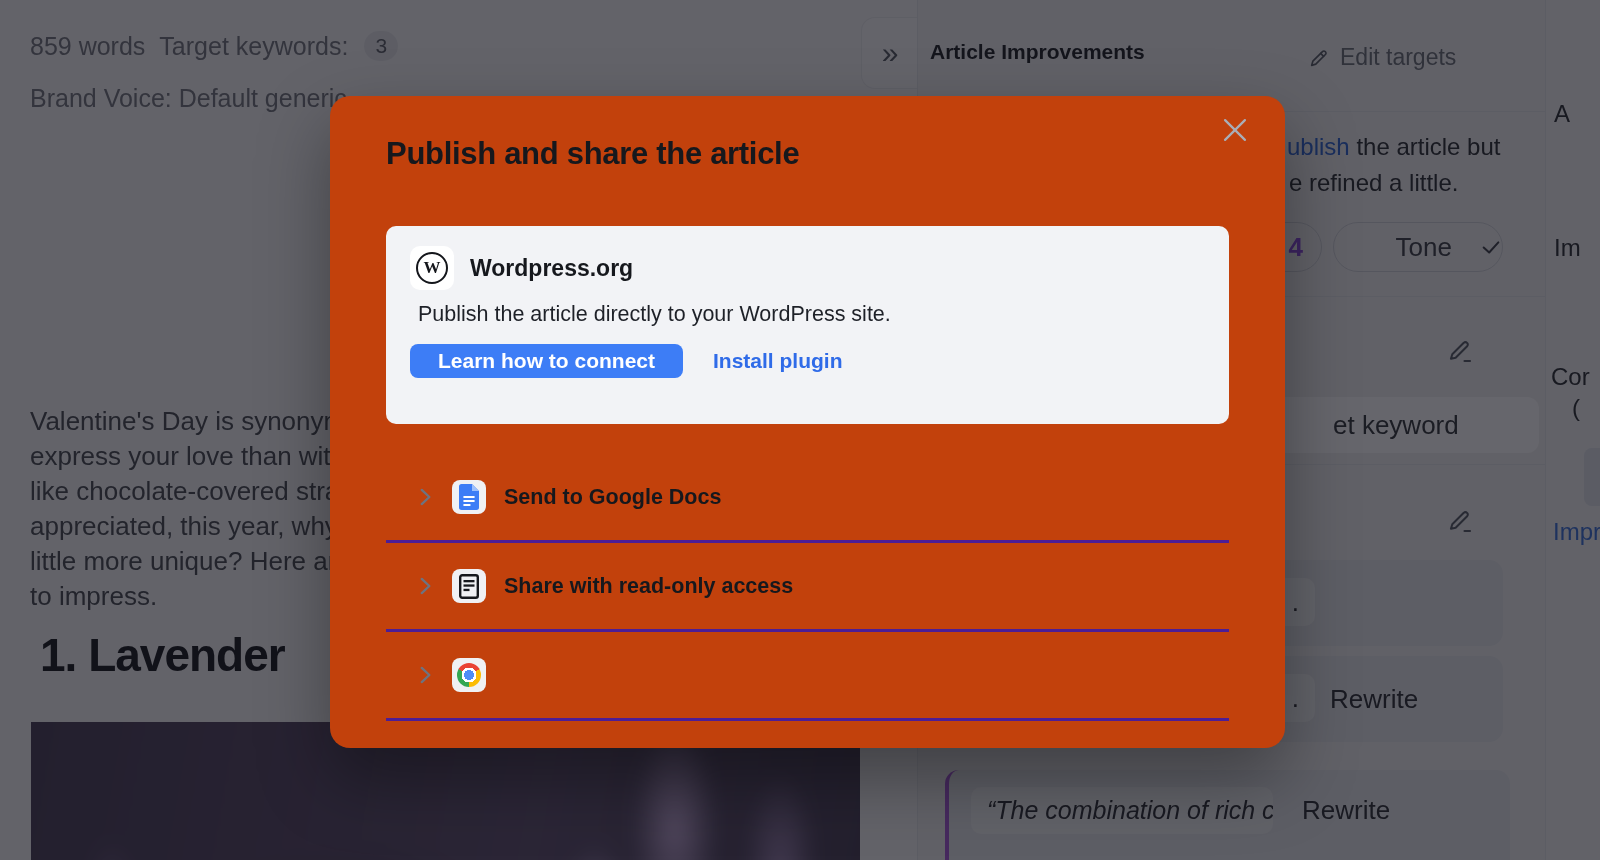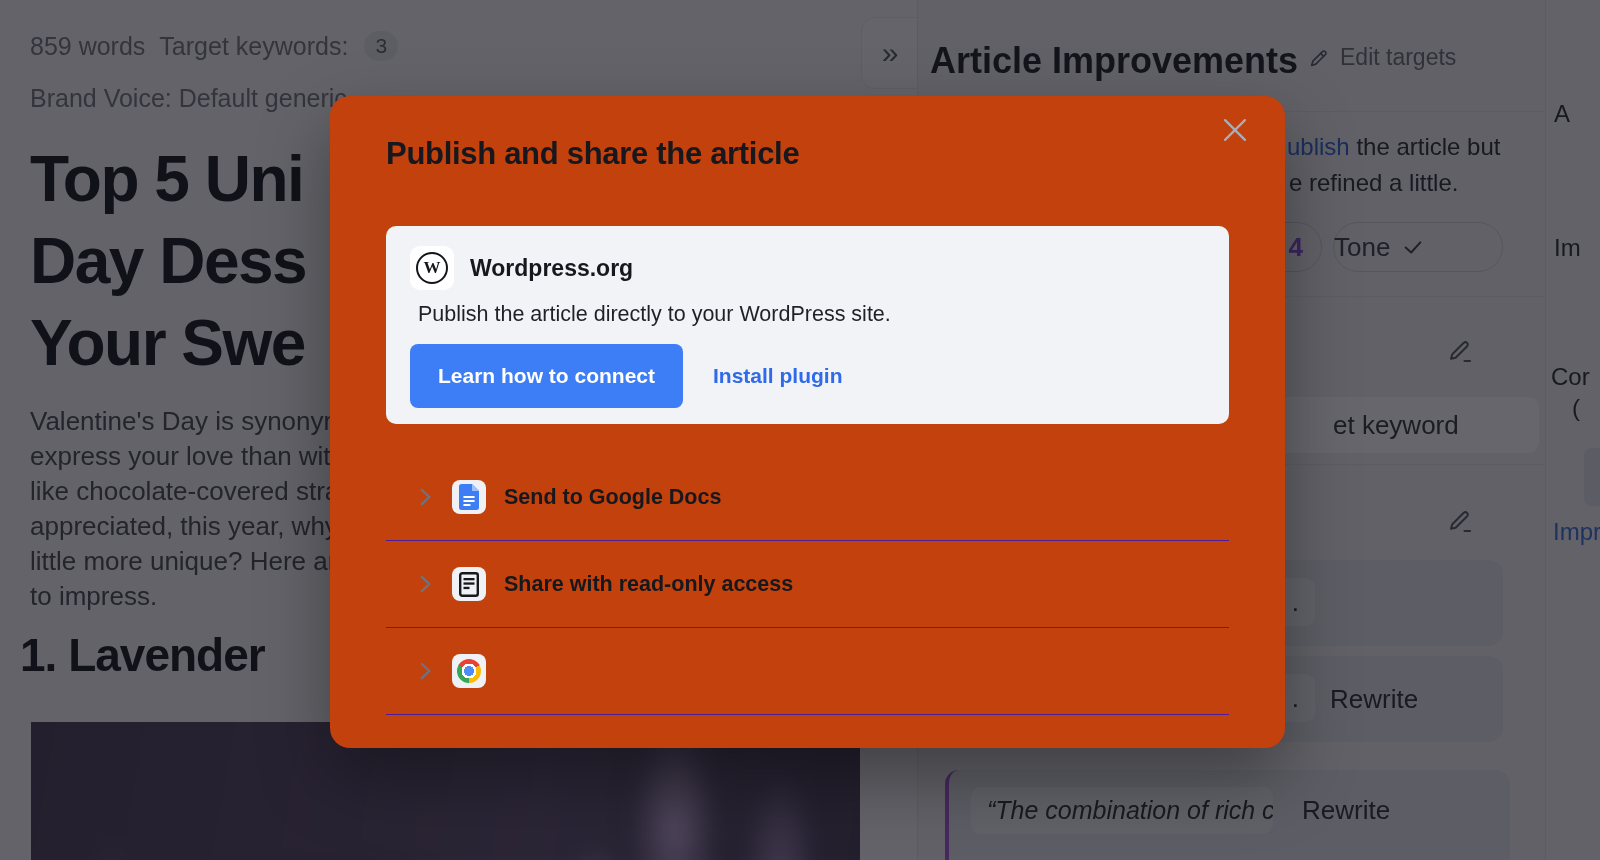--- a/index.html
+++ b/index.html
@@ -15,50 +15,50 @@
     min-width:34px;height:30px;border-radius:15px;background:#e4e5ea;
     font-size:21px;color:#5d616a;margin-left:2px;}
   .collapse-tab{left:861px;top:17px;width:57px;height:72px;background:#f7f7fa;
     border:1px solid #e7e8ec;border-right:none;border-radius:14px 0 0 14px;
     display:flex;align-items:center;justify-content:center;
     font-size:30px;color:#565b64;box-sizing:border-box;}
   .brand-voice{left:30px;top:84px;font-size:25px;color:#73767f;white-space:nowrap;}
   .article-title{left:30px;top:138px;font-size:64px;line-height:82px;font-weight:700;
     letter-spacing:-1.5px;color:#17191f;white-space:nowrap;}
   .article-par{left:30px;top:404px;font-size:26px;line-height:35px;color:#474b53;white-space:nowrap;}
-  .article-sub{left:20px;top:628px;font-size:46px;font-weight:700;letter-spacing:-1px;
+  .article-sub{left:40px;top:628px;font-size:46px;font-weight:700;letter-spacing:-1px;
     color:#17191f;white-space:nowrap;}
   .article-img{left:31px;top:722px;width:829px;height:138px;overflow:hidden;background:#3a3347;}
   .article-img .blur{position:absolute;left:-25px;top:-160px;width:880px;height:460px;
     filter:blur(9px);
     background:
       radial-gradient(70px 170px at 76% 58%, rgba(214,186,235,.85), transparent 62%),
       radial-gradient(55px 130px at 67% 78%, rgba(198,170,222,.8), transparent 62%),
       radial-gradient(60px 150px at 88% 66%, rgba(186,158,212,.7), transparent 62%),
       radial-gradient(45px 110px at 57% 86%, rgba(170,146,196,.6), transparent 60%),
       radial-gradient(40px 90px at 12% 72%, rgba(142,122,168,.5), transparent 60%),
       radial-gradient(34px 80px at 28% 84%, rgba(128,108,152,.45), transparent 60%),
       radial-gradient(300px 220px at 40% 95%, rgba(32,26,42,.9), transparent 70%),
       linear-gradient(100deg,#453b55 0%,#544663 35%,#5d4f6e 60%,#443a52 100%);}
 
   
   .panel{left:917px;top:0;width:628px;height:860px;background:#efeff2;
     border-left:1px solid #e2e3e8;box-sizing:border-box;}
-  .panel-title{left:930px;top:40px;font-size:36px;font-weight:700;color:#1e2128;}
+  .panel-title{left:930px;top:40px;font-size:21px;font-weight:700;color:#1e2128;}
   .edit-targets{left:1308px;top:44px;display:flex;align-items:center;gap:10px;
     font-size:23px;color:#6a6f79;}
   .pdiv{left:918px;width:627px;height:1px;background:#e2e3e8;}
   .panel-desc{font-size:24px;color:#2b2e35;white-space:nowrap;}
   .panel-link{color:#2e66d4;margin-top:15px;}
   .chip{box-sizing:border-box;height:50px;border:1.5px solid #cfd2d9;border-radius:25px;
     background:transparent;}
   .chip-4{left:1246px;top:222px;width:76px;display:flex;align-items:center;
     justify-content:flex-end;padding-right:18px;font-size:26px;font-weight:700;color:#8a49dd;}
   .chip-tone{left:1333px;top:222px;width:170px;display:flex;align-items:center;
-    justify-content:flex-start;gap:12px;font-size:26px;color:#3c4049;}
+    justify-content:flex-end;gap:28px;font-size:26px;color:#3c4049;}
   .pencil{color:#565b66;}
   .kw-card{left:1226px;top:397px;width:313px;height:56px;background:#fdfdfe;
     border-radius:12px;}
   .kw-card span{position:absolute;left:107px;top:13px;font-size:26px;color:#33363d;white-space:nowrap;}
   .imp-card{width:313px;height:86px;background:#e4e6eb;border-radius:14px;}
   .snippet-pill{position:absolute;left:50px;top:18px;width:75px;height:48px;
     background:#f2f3f6;border-radius:10px;display:flex;align-items:center;
     justify-content:flex-end;padding-right:16px;box-sizing:border-box;
     font-size:26px;color:#2c2f36;}
   .imp-action{position:absolute;left:140px;top:0;height:86px;display:flex;
@@ -92,26 +92,26 @@
     background:#f2f3f6;border-radius:10px;box-sizing:border-box;padding:20px 24px;}
   .wp-head{display:flex;align-items:center;gap:16px;height:44px;}
   .wp-logo{width:44px;height:44px;background:#fff;border-radius:10px;
     display:flex;align-items:center;justify-content:center;}
   .wp-circle{width:28px;height:28px;border:2px solid #14161b;border-radius:50%;
     display:flex;align-items:center;justify-content:center;
     font-family:"Liberation Serif",serif;font-size:17px;font-weight:700;color:#14161b;}
   .wp-name{font-size:23px;font-weight:700;color:#16181d;}
   .wp-desc{position:absolute;left:32px;top:76px;font-size:21.5px;color:#1e2128;}
   .wp-btns{position:absolute;left:24px;top:118px;display:flex;align-items:center;gap:30px;}
-  .btn-primary{height:64px;padding:0 28px;background:#3d7df6;border:none;border-radius:8px;
+  .btn-primary{height:34px;padding:0 28px;background:#3d7df6;border:none;border-radius:8px;
     color:#fff;font-size:21px;font-weight:700;display:flex;align-items:center;
     font-family:"Liberation Sans",sans-serif;cursor:pointer;}
   .link-blue{font-size:21px;font-weight:700;color:#2f6be8;cursor:pointer;}
   .opt-list{position:absolute;left:56px;top:358px;width:843px;}
-  .opt-row{height:86px;display:flex;align-items:center;border-bottom:1px solid #4c1d95;cursor:pointer;}
+  .opt-row{height:86px;display:flex;align-items:center;border-bottom:3px solid #4c1d95;cursor:pointer;}
   .opt-chevron{width:30px;margin-left:26px;color:#6d7380;display:flex;align-items:center;}
   .opt-icon{width:34px;height:34px;background:#f0f1f4;border-radius:8px;margin-left:10px;
     display:flex;align-items:center;justify-content:center;}
   .opt-label{margin-left:18px;font-size:21.5px;font-weight:700;color:#16181d;}
   .chrome-ball{width:24px;height:24px;border-radius:50%;
     background:
       radial-gradient(circle at 50% 50%, #4e8df6 0 5px, #ffffff 5px 7.5px, rgba(0,0,0,0) 7.5px),
       conic-gradient(from -60deg, #ea4335 0deg 120deg, #fbbc05 120deg 240deg, #34a853 240deg 360deg);}
 </style>
 </head>
@@ -122,25 +122,20 @@
   <div class="abs meta-row">
     <span>859 words</span>
     <span>Target keywords:</span>
     <span class="kw-badge">3</span>
   </div>
   <div class="abs collapse-tab">
     <span>»</span>
   </div>
   <div class="abs brand-voice">Brand Voice: Default generic</div>
 
-  <div class="abs article-title">
-    <div>Top 5 Uni</div>
-    <div>Day Dess</div>
-    <div>Your Swe</div>
-  </div>
 
   <div class="abs article-par">
     <div>Valentine's Day is synonym</div>
     <div>express your love than with</div>
     <div>like chocolate-covered stra</div>
     <div>appreciated, this year, why</div>
     <div>little more unique? Here are</div>
     <div>to impress.</div>
   </div>
 

